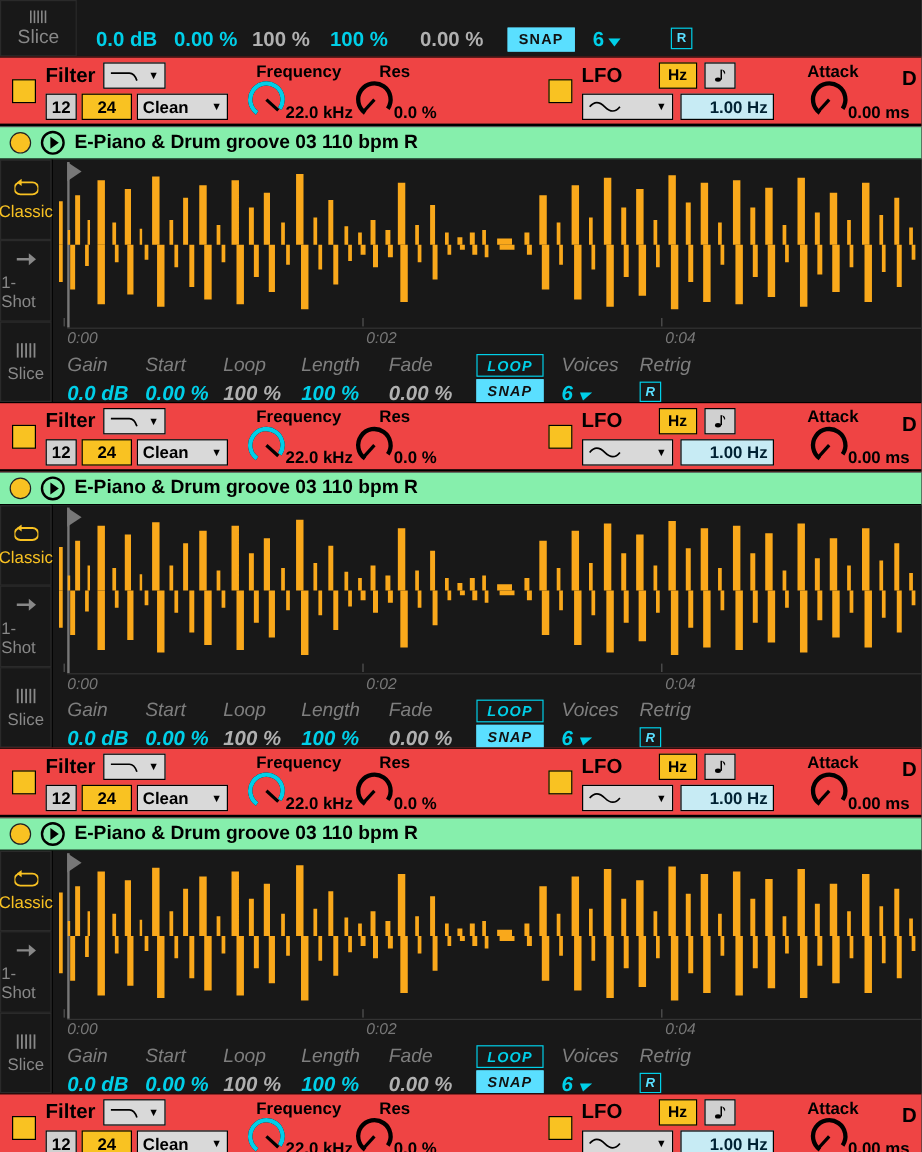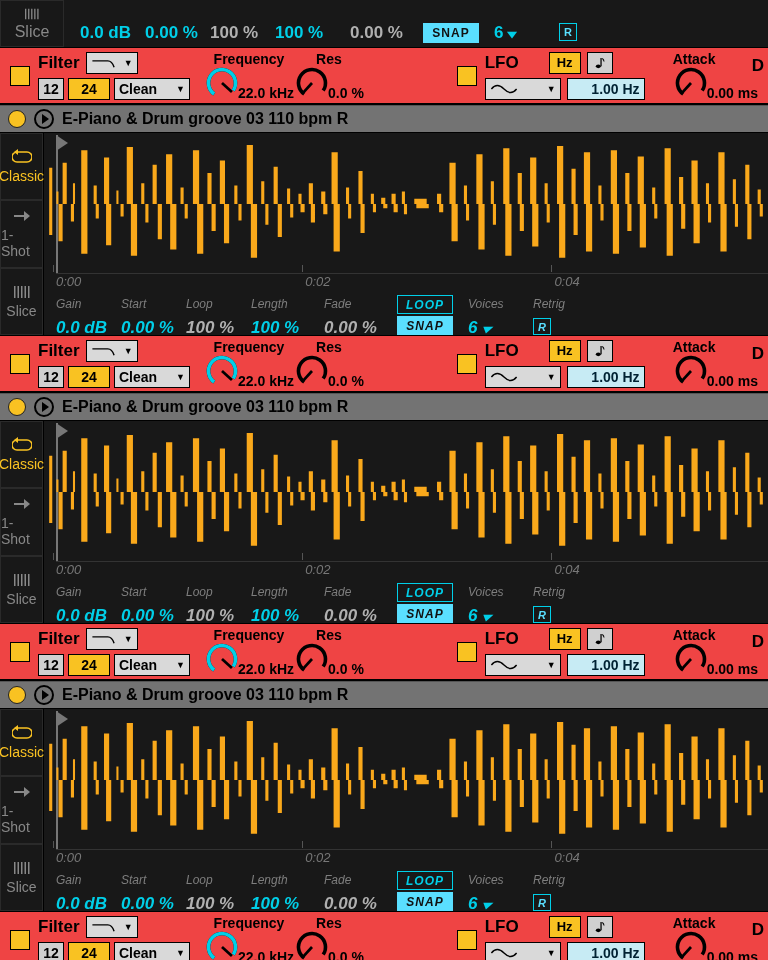--- a/index.html
+++ b/index.html
@@ -11,21 +11,21 @@
     height: 47px; background: #181818; display: flex; align-items: flex-start;
     padding: 0 0 0 80px; gap: 7px; color: #808080; font-size: 16px; position: relative;
   }
   .paramrow .btn-slice-left {
     position: absolute; left: 0; top: 0; width: 64px; height: 47px;
     display:flex;flex-direction:column;align-items:center;justify-content:center;gap:2px;
     border:1px solid #2a2a2a;color:#888;
   }
   .paramrow .btn-slice-left svg {width:18px;height:14px;}
   .param { display:flex; flex-direction:column; align-items:flex-start; min-width:58px; padding-top:2px;}
-  .param .lab { color:#7e7e7e; font-size:12px; line-height:15px; margin-bottom:6px;}
+  .param .lab { color:#7e7e7e; font-size:16px; line-height:15px; margin-bottom:6px;}
   .param .val { font-size:17px; font-weight:600;}
   .cyan { color:#00cfe8; }
   .gray { color:#b0b0b0; }
   .btn-loop, .btn-snap {
     width:56px;height:20px;border:1px solid #00cfe8;color:#00cfe8;font-size:12px;font-weight:700;
     display:flex;align-items:center;justify-content:center;letter-spacing:1px;
   }
   .btn-snap { background:#5adfff; color:#111; border-color:#5adfff; }
   .chev { font-size:12px; color:#00cfe8; margin-left:6px; display:inline-block; transform:scaleX(1.5);}
   .retrig { width:18px;height:18px;border:1px solid #00cfe8;display:flex;align-items:center;justify-content:center;color:#5adfff;font-size:11px;font-weight:700;}
@@ -51,21 +51,21 @@
   .split { flex:1; }
   .hzbox { width:32px;height:22px;background:#f9c222;border:1px solid #000;display:flex;align-items:center;justify-content:center;font-size:13px;font-weight:700;}
   .notebox { width:26px;height:22px;background:#d0d0d0;border:1px solid #000;display:flex;align-items:center;justify-content:center;}
   .notebox svg{width:10px;height:14px;}
   .freqbox{width:78px;height:22px;background:#c7ebf4;border:1px solid #000;display:flex;align-items:center;justify-content:flex-end;padding:0 4px;font-size:14px;font-weight:600;color:#023;}
   .att-col { display:flex;flex-direction:column;align-items:flex-start;margin-left:20px;}
   .grayrow .clipD { position:absolute;right:4px;top:8px;font-size:17px;font-weight:700;color:#000;}
 
   
   .cliphead {
-    height:28px;background:#737373;border-top:1px solid #555;border-bottom:1px solid #000;
+    height:28px;background:#86efac;border-top:1px solid #555;border-bottom:1px solid #000;
     display:flex;align-items:center;gap:8px;padding:0 8px;
   }
   .dot-y { width:18px;height:18px;border-radius:50%;background:#f9c222;border:1px solid #222;}
   .play-circ { width:20px;height:20px;border-radius:50%;border:2px solid #000;display:flex;align-items:center;justify-content:center;}
   .play-circ::after{content:"";width:0;height:0;border-left:7px solid #000;border-top:5px solid transparent;border-bottom:5px solid transparent;margin-left:2px;}
   .clipname { font-size:16px;font-weight:700;color:#000;}
 
   
   .wavearea { height:202px; background:#181818; display:flex; }
   .modecol { width:44px;display:flex;flex-direction:column;border-right:1px solid #000;}

